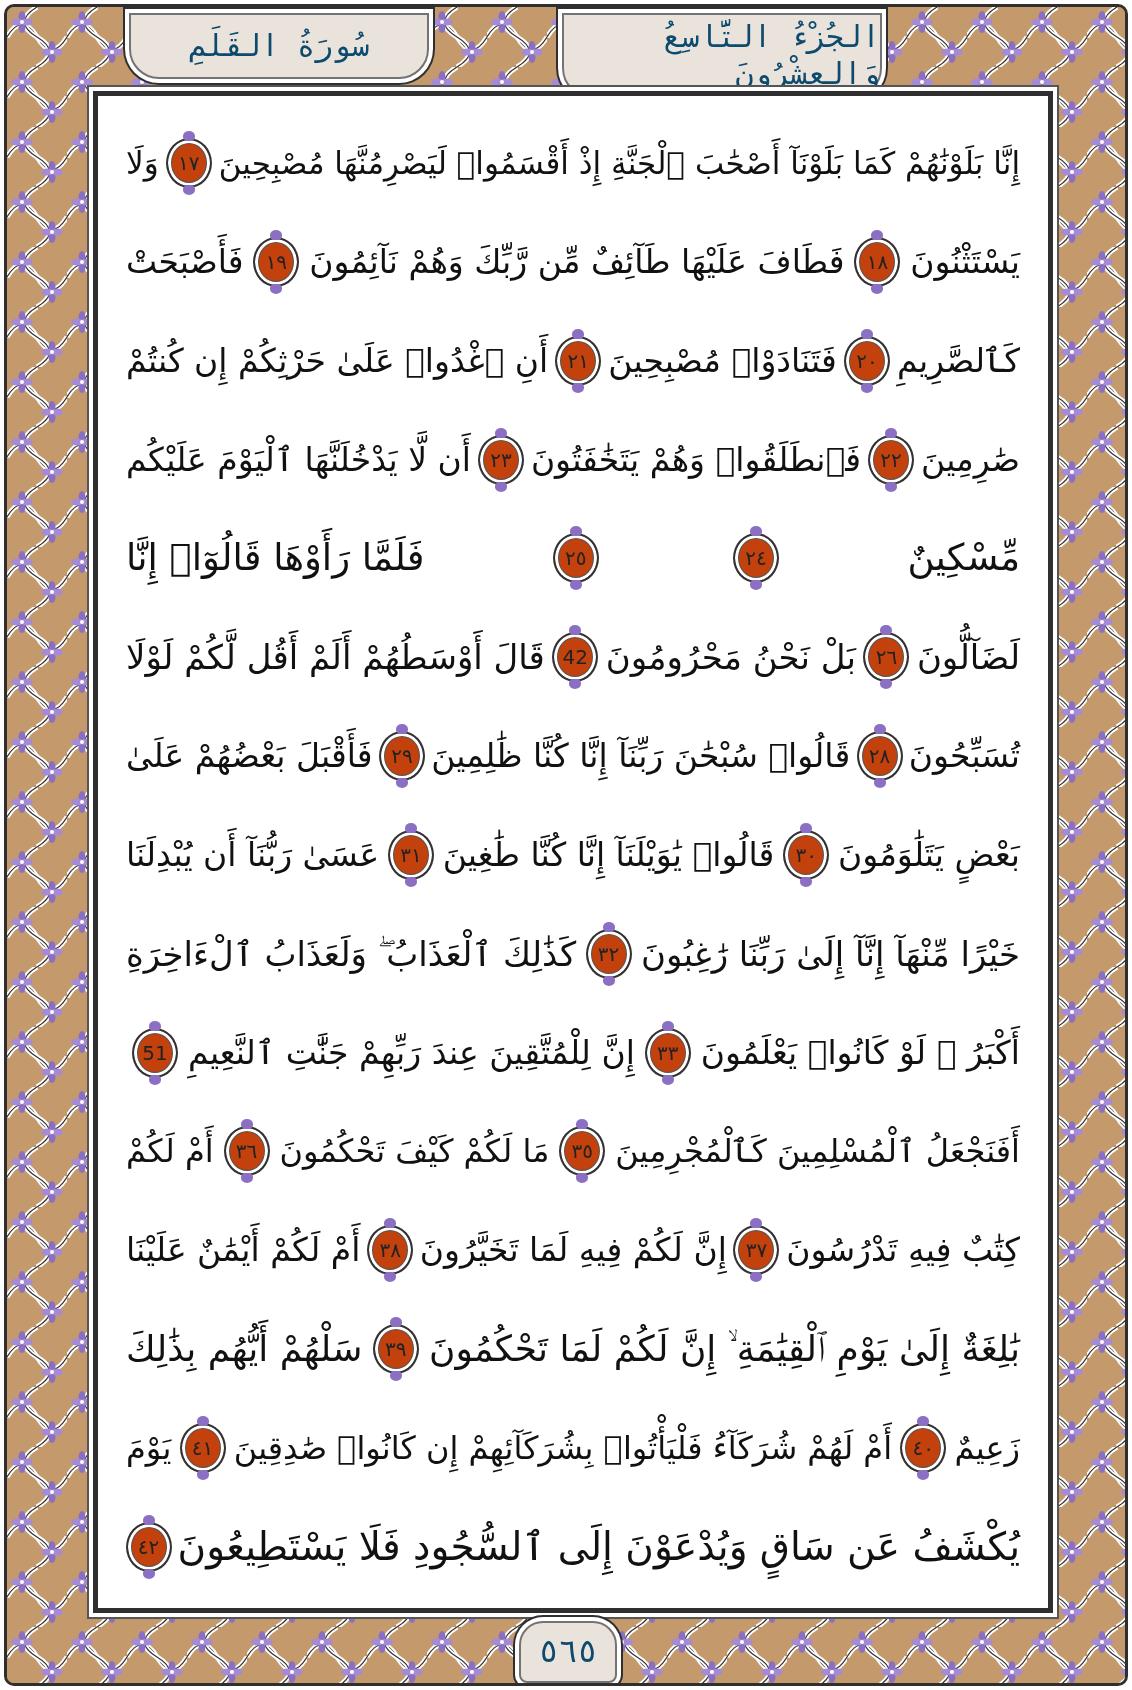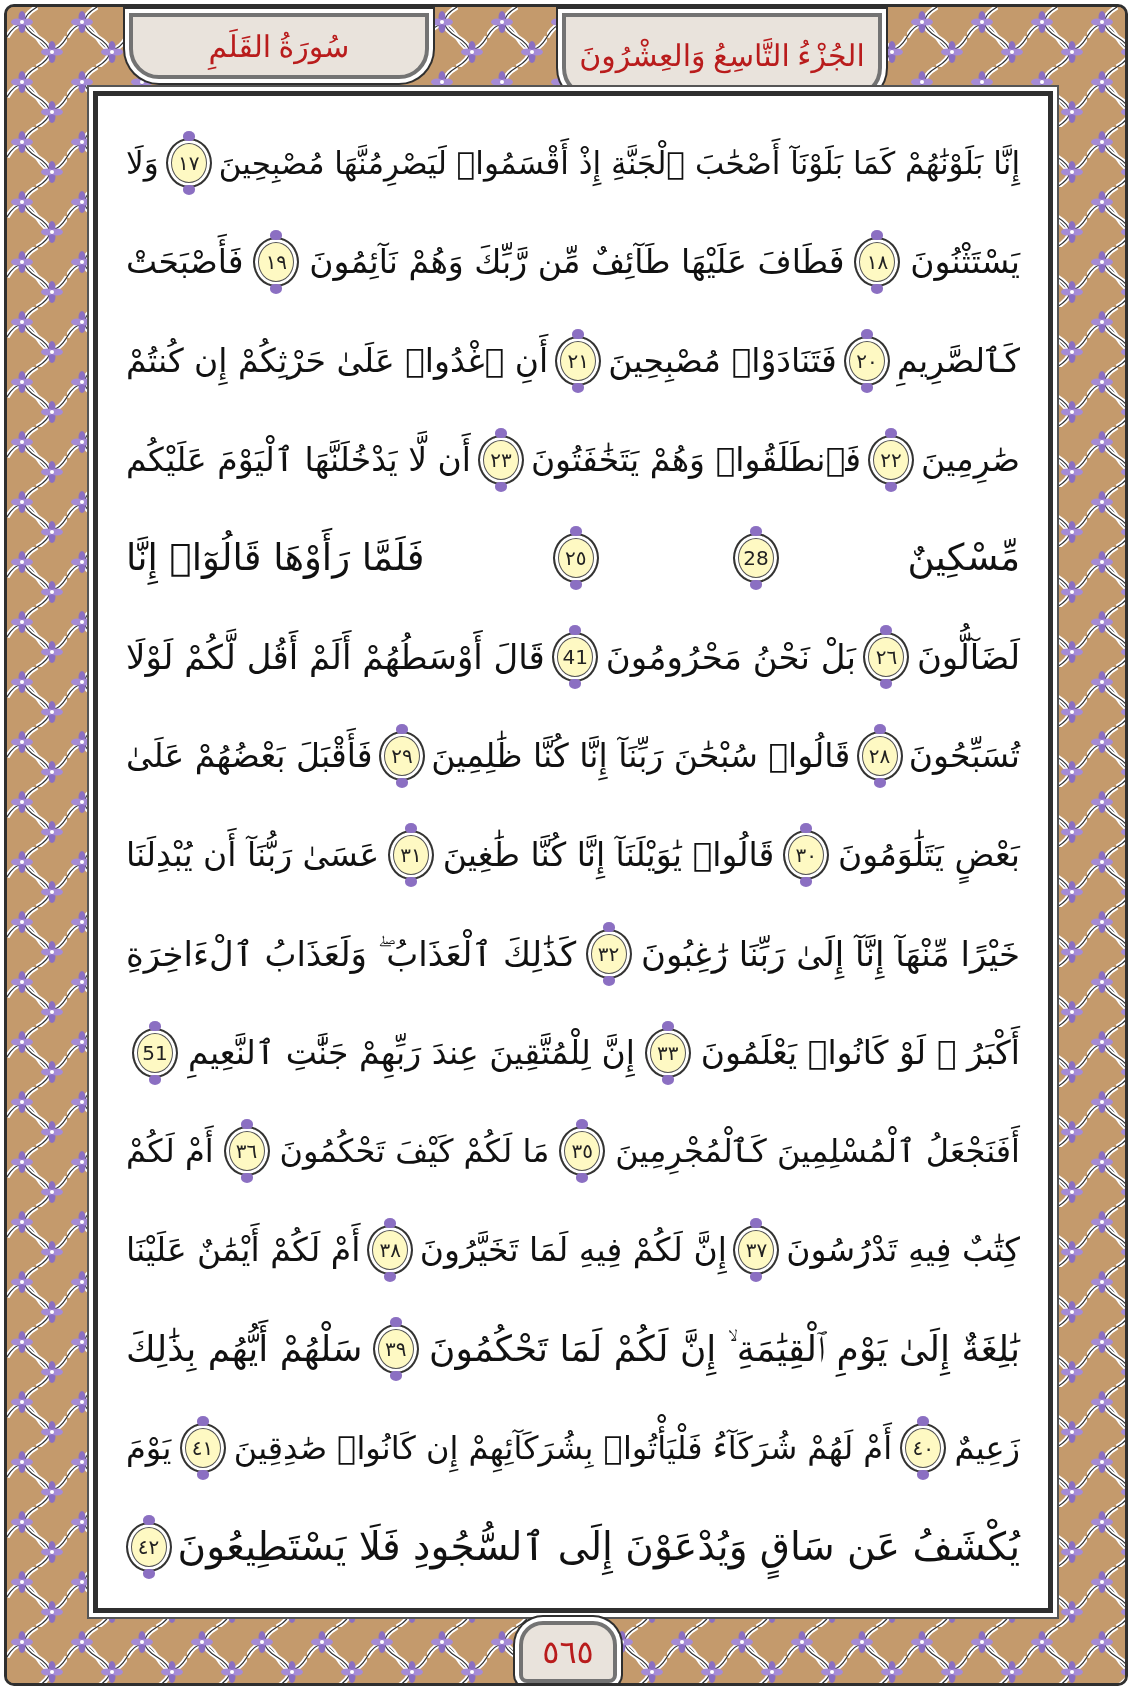--- a/index.html
+++ b/index.html
@@ -13,25 +13,25 @@
       border: 3px solid #2f2f2f;
       border-radius: 10px;
       overflow: hidden;
     }
     .frame-pattern { position: absolute; inset: 0; }
 
     
     .cartouche {
       position: absolute;
       background: #e9e3dc;
-      border: 4px solid #737373;
+      border: 2px solid #737373;
       box-shadow: 0 0 0 4px #ffffff, 0 0 0 6px #2f2f2f;
       display: flex; align-items: center; justify-content: center;
-      color: #b91c1c;
-      font-family: Liberation Serif, serif;
+      color: #0c4a6e;
+      font-family: Liberation Mono, monospace;
       direction: rtl;
     }
     .cartouche.juz   { left: 555px; top: 6px;  width: 320px; height: 85px; border-radius: 0 0 30px 30px; font-size: 30px; }
     .cartouche.surah { left: 122px; top: 6px;  width: 300px; height: 66px; border-radius: 0 0 30px 30px; font-size: 30px; }
     .cartouche.page  { left: 512px; top: 1614px; width: 98px; height: 62px; border-radius: 24px 24px 8px 8px; font-size: 32px; }
 
     
     .panel {
       position: absolute; left: 86px; top: 84px; width: 960px; height: 1522px;
       background: #ffffff;
@@ -58,21 +58,21 @@
     .line.last { justify-content: flex-start; gap: 0; }
     .seg { display: inline-block; }
 
     
     .ayah {
       display: inline-flex; align-items: center; justify-content: center;
       position: relative;
       width: 46px; height: 50px;
       margin: 0 6px;
       border-radius: 50%;
-      background: #fef9c3;
+      background: #c2410c;
       border: 2px solid #333333;
       box-shadow: inset 0 0 0 3px #ffffff, inset 0 0 0 4px #555555;
       font-family: "DejaVu Sans", sans-serif;
       font-size: 20px; color: #222222;
       flex: none;
     }
     .ayah::before, .ayah::after {
       content: ""; position: absolute; left: 50%;
       width: 12px; height: 10px; margin-left: -6px;
       background: #8b6fc2;
@@ -158,35 +158,35 @@
           </span>
           <span class="seg">فَٱنطَلَقُوا۟ وَهُمْ يَتَخَٰفَتُونَ</span>
           <span class="ayah">
             <span>٢٣</span>
           </span>
           <span class="seg">أَن لَّا يَدْخُلَنَّهَا ٱلْيَوْمَ عَلَيْكُم</span>
         </div>
         <div class="line" style="font-size: 37px;">
           <span class="seg">مِّسْكِينٌ</span>
           <span class="ayah">
-            <span>28</span>
+            <span>٢٤</span>
           </span>
           <span class="ayah">
             <span>٢٥</span>
           </span>
           <span class="seg">فَلَمَّا رَأَوْهَا قَالُوٓا۟ إِنَّا</span>
         </div>
         <div class="line" style="font-size: 34px;">
           <span class="seg">لَضَآلُّونَ</span>
           <span class="ayah">
             <span>٢٦</span>
           </span>
           <span class="seg">بَلْ نَحْنُ مَحْرُومُونَ</span>
           <span class="ayah">
-            <span>41</span>
+            <span>42</span>
           </span>
           <span class="seg">قَالَ أَوْسَطُهُمْ أَلَمْ أَقُل لَّكُمْ لَوْلَا</span>
         </div>
         <div class="line" style="font-size: 33px;">
           <span class="seg">تُسَبِّحُونَ</span>
           <span class="ayah">
             <span>٢٨</span>
           </span>
           <span class="seg">قَالُوا۟ سُبْحَٰنَ رَبِّنَآ إِنَّا كُنَّا ظَٰلِمِينَ</span>
           <span class="ayah">

